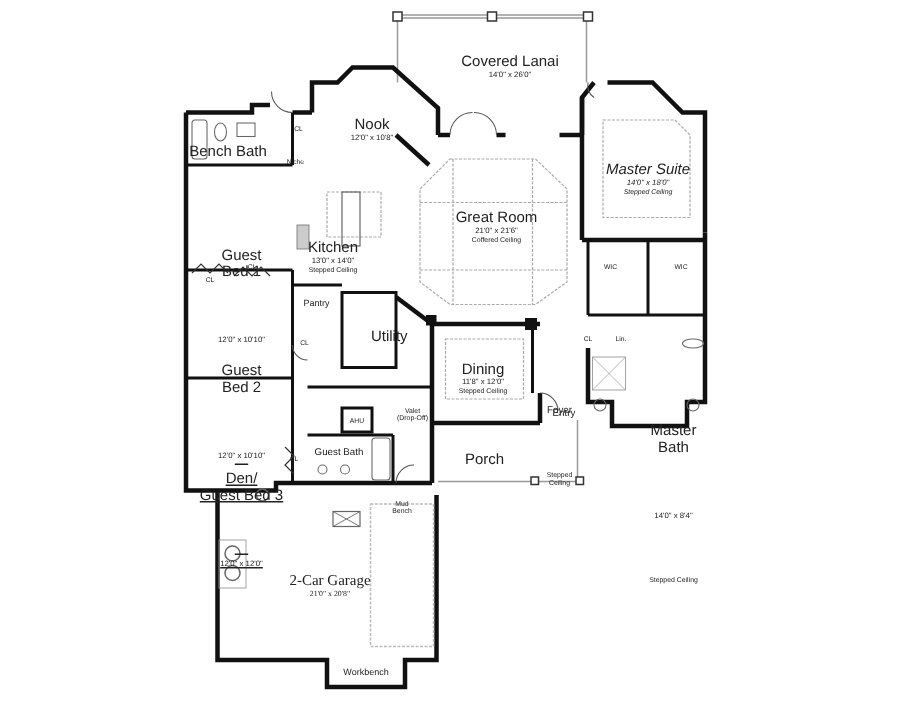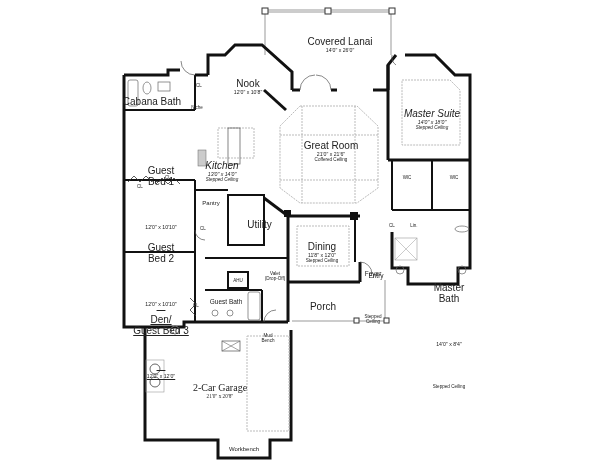--- a/index.html
+++ b/index.html
@@ -145,38 +145,38 @@
 
 <div class="lbl" style="left:340px;top:36px;">
   <span class="n">Covered Lanai</span>
   <span class="d">14'0" x 26'0"</span>
 </div>
 <div class="lbl" style="left:248px;top:78px;">
   <span class="n">Nook</span>
   <span class="d">12'0" x 10'8"</span>
 </div>
 <div class="lbl" style="left:152px;top:96px;">
-  <span class="n">Cabana Bath</span>
+  <span class="n">Bench Bath</span>
 </div>
 <div class="lbl" style="left:331px;top:140px;">
   <span class="n">Great Room</span>
   <span class="d">21'0" x 21'6"</span>
   <span class="c">Coffered Ceiling</span>
 </div>
 <div class="lbl" style="left:432px;top:108px;font-style:italic;">
   <span class="n">Master Suite</span>
   <span class="d">14'0" x 18'0"</span>
   <span class="c">Stepped Ceiling</span>
 </div>
 <div class="lbl" style="left:161px;top:128px;white-space:pre;">
   <span class="n">Guest
 Bed 1</span>
   <span class="d">12'0" x 10'10"</span>
 </div>
-<div class="lbl" style="left:222px;top:160px;font-style:italic;">
+<div class="lbl" style="left:222px;top:160px;">
   <span class="n">Kitchen</span>
   <span class="d">13'0" x 14'0"</span>
   <span class="c">Stepped Ceiling</span>
 </div>
 <div class="lbl" style="left:161px;top:205px;white-space:pre;">
   <span class="n">Guest
 Bed 2</span>
   <span class="d">12'0" x 10'10"</span>
 </div>
 <div class="lbl" style="left:211px;top:200px;">

